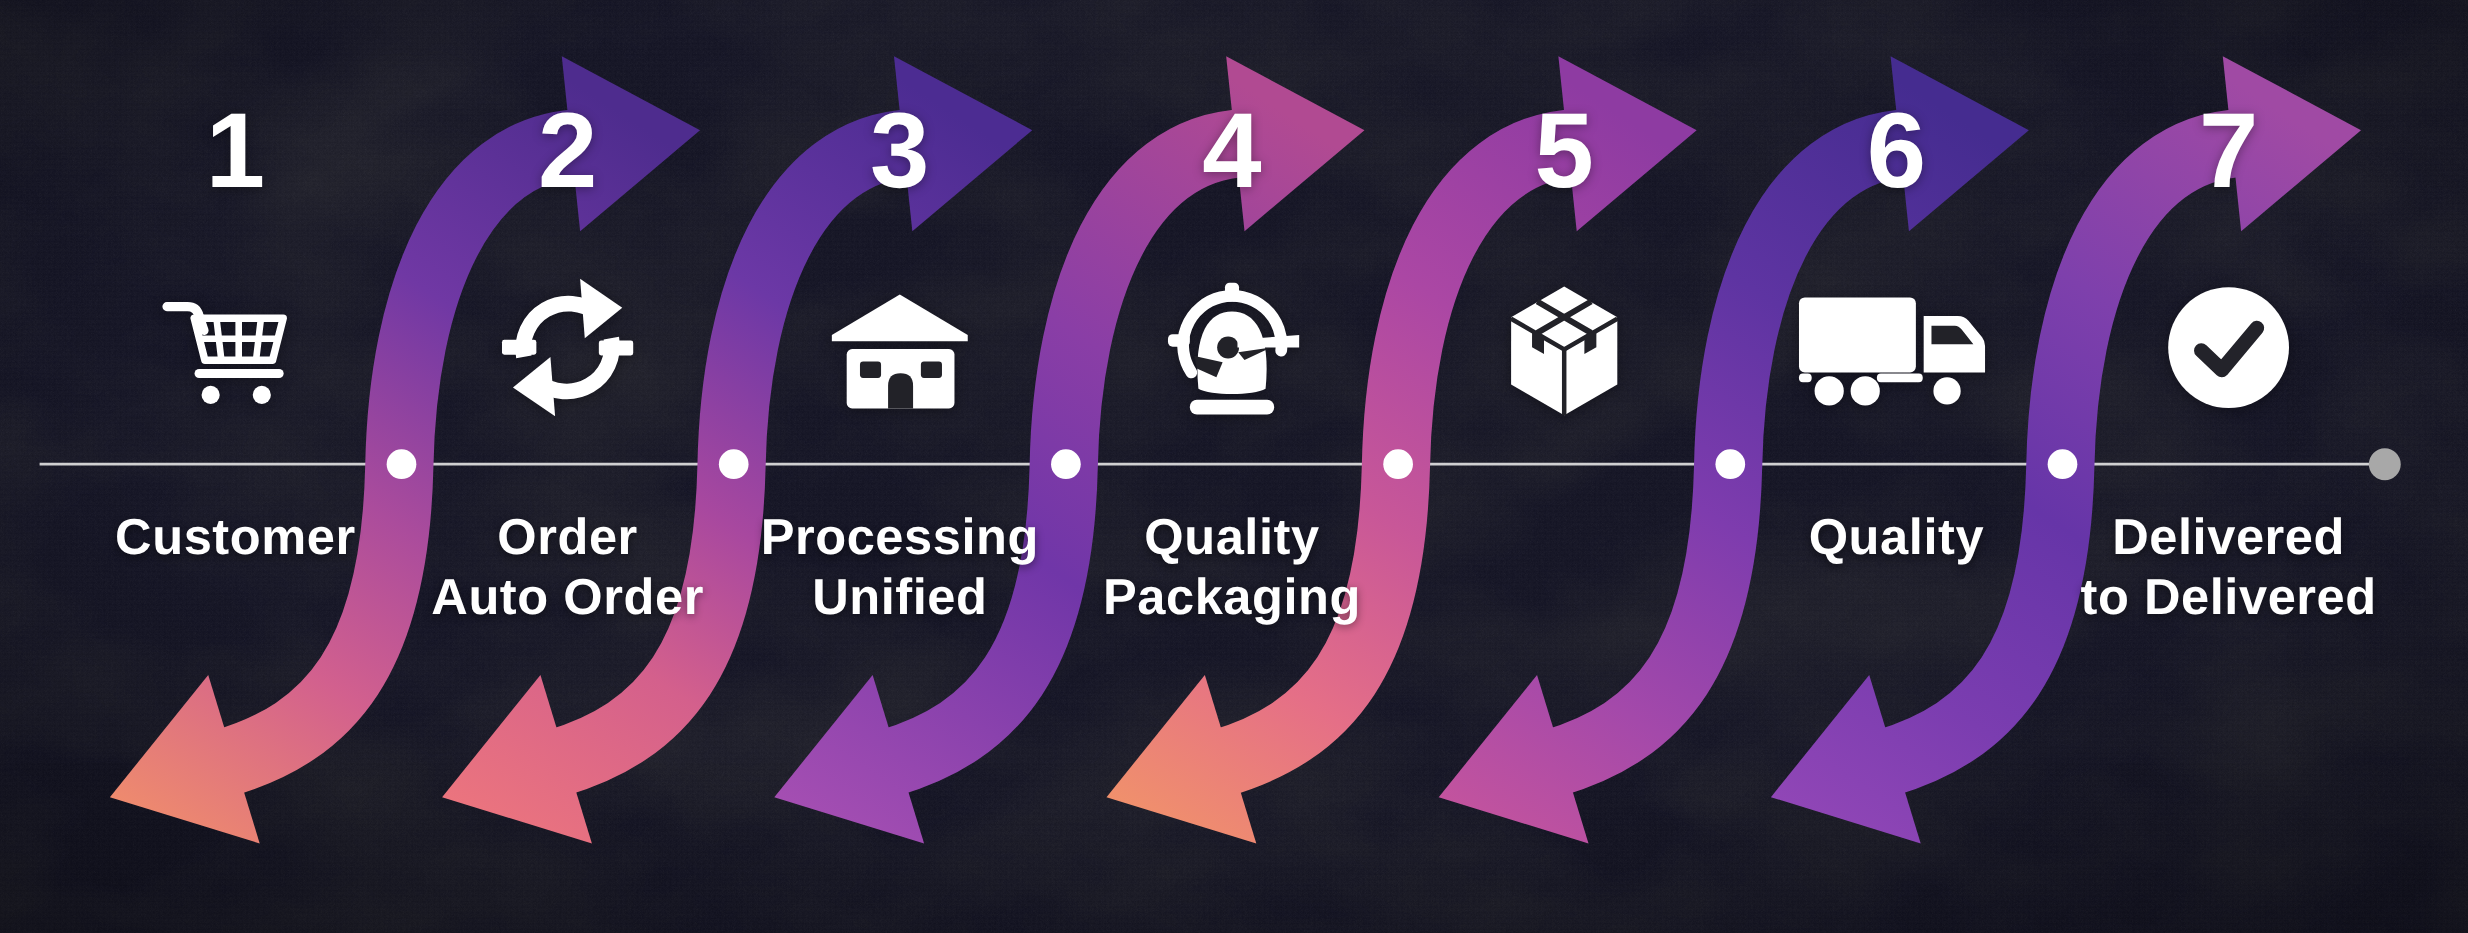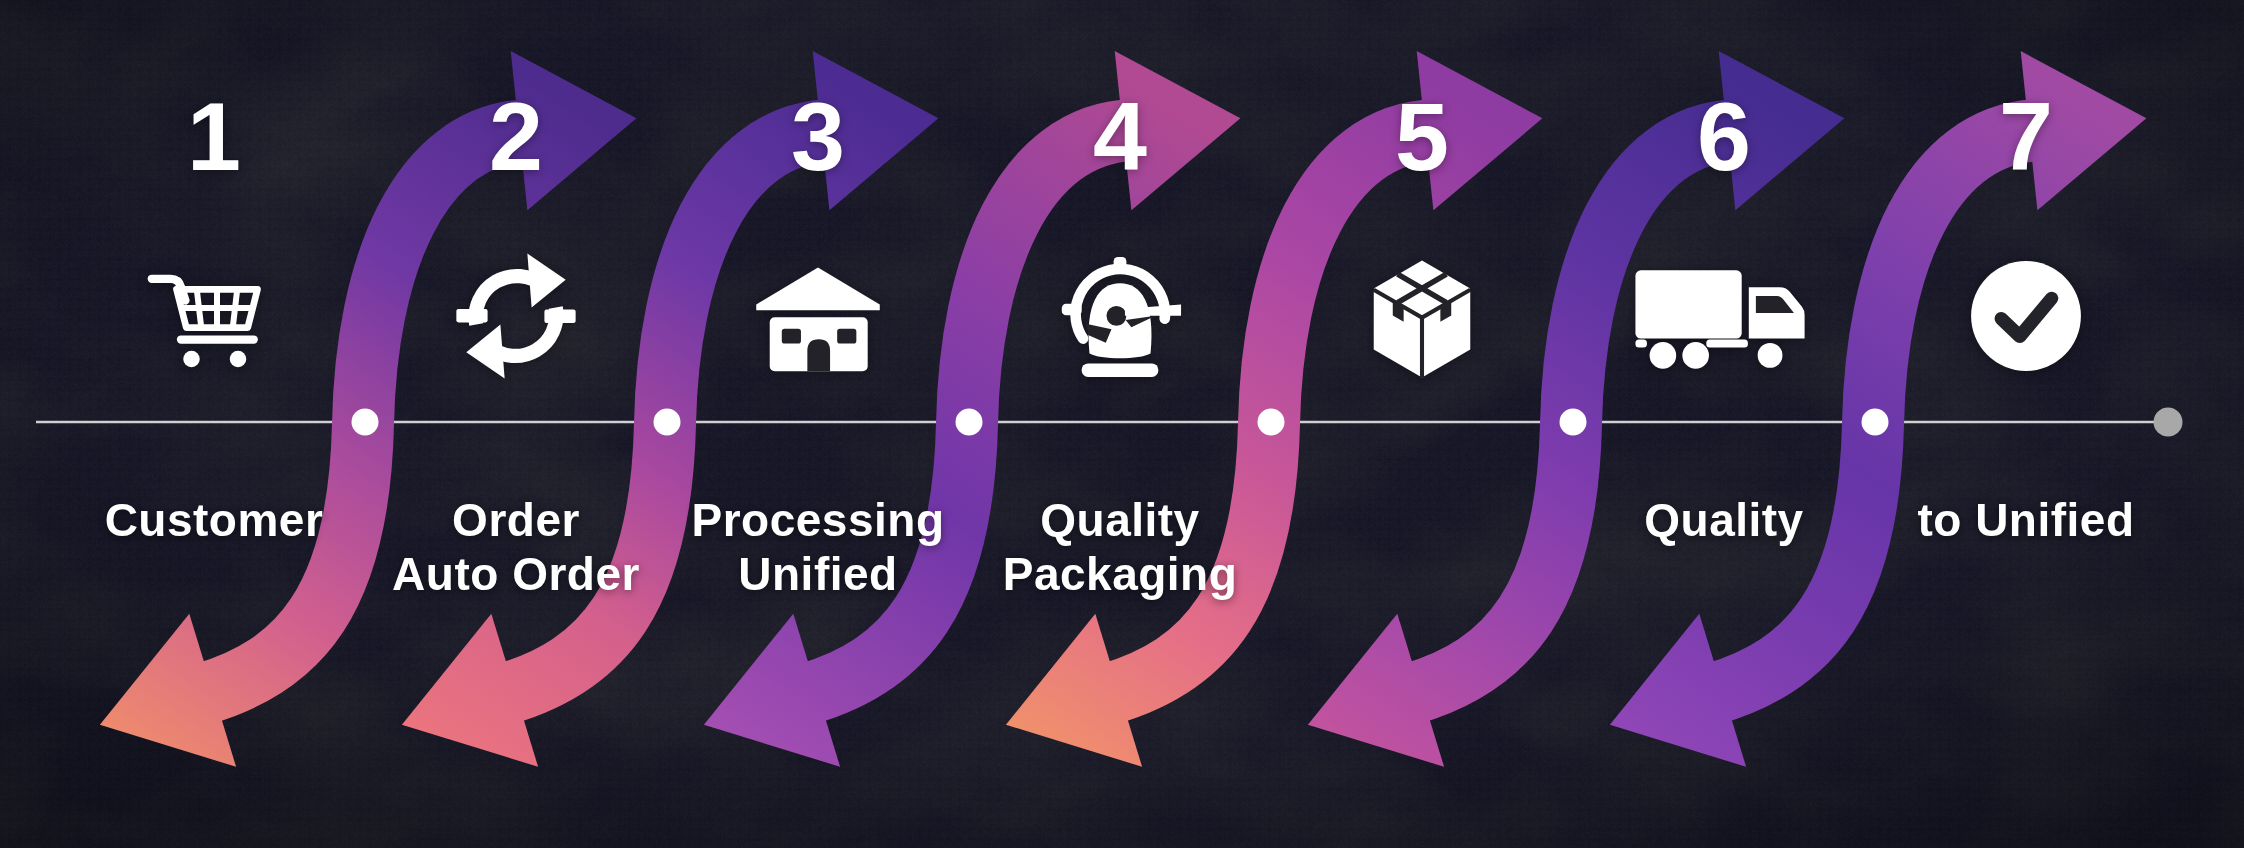--- a/index.html
+++ b/index.html
@@ -17,21 +17,20 @@
   }
   .step-icon{
     position:absolute;top:238px;left:0;right:0;height:156px;
     display:flex;align-items:center;justify-content:center;
   }
   .step-icon svg{filter:drop-shadow(0 2px 6px rgba(0,0,0,0.35));}
   .step-label{
     position:absolute;top:461px;left:0;right:0;
     font-size:46px;font-weight:700;line-height:54px;letter-spacing:0.5px;
     text-shadow:0 2px 8px rgba(0,0,0,0.45);
-    margin-top:32px;
   }
   .step-label span{display:block;}
   .step-label span:empty{display:none;}
 </style>
 </head>
 <body>
 
 <div class="canvas">
 
   <svg id="scene" xmlns="http://www.w3.org/2000/svg" viewBox="0 0 2244 848">
@@ -255,18 +254,19 @@
 
     <div class="step" style="left:1866px">
       <div class="step-number">7</div>
       <div class="step-icon">
         <svg width="124" viewBox="0 0 140 140">
           <circle cx="70" cy="70" r="62" fill="#ffffff"></circle>
           <path d="M42 73 L63 93 L99 50" fill="none" stroke="#23232a" stroke-width="15" stroke-linecap="round" stroke-linejoin="round"></path>
         </svg>
       </div>
       <div class="step-label">
-        <span>to Unified</span>
+        <span>Delivered</span>
+        <span>to Delivered</span>
       </div>
     </div>
 
   </div>
 </div>
 
 </body></html>

